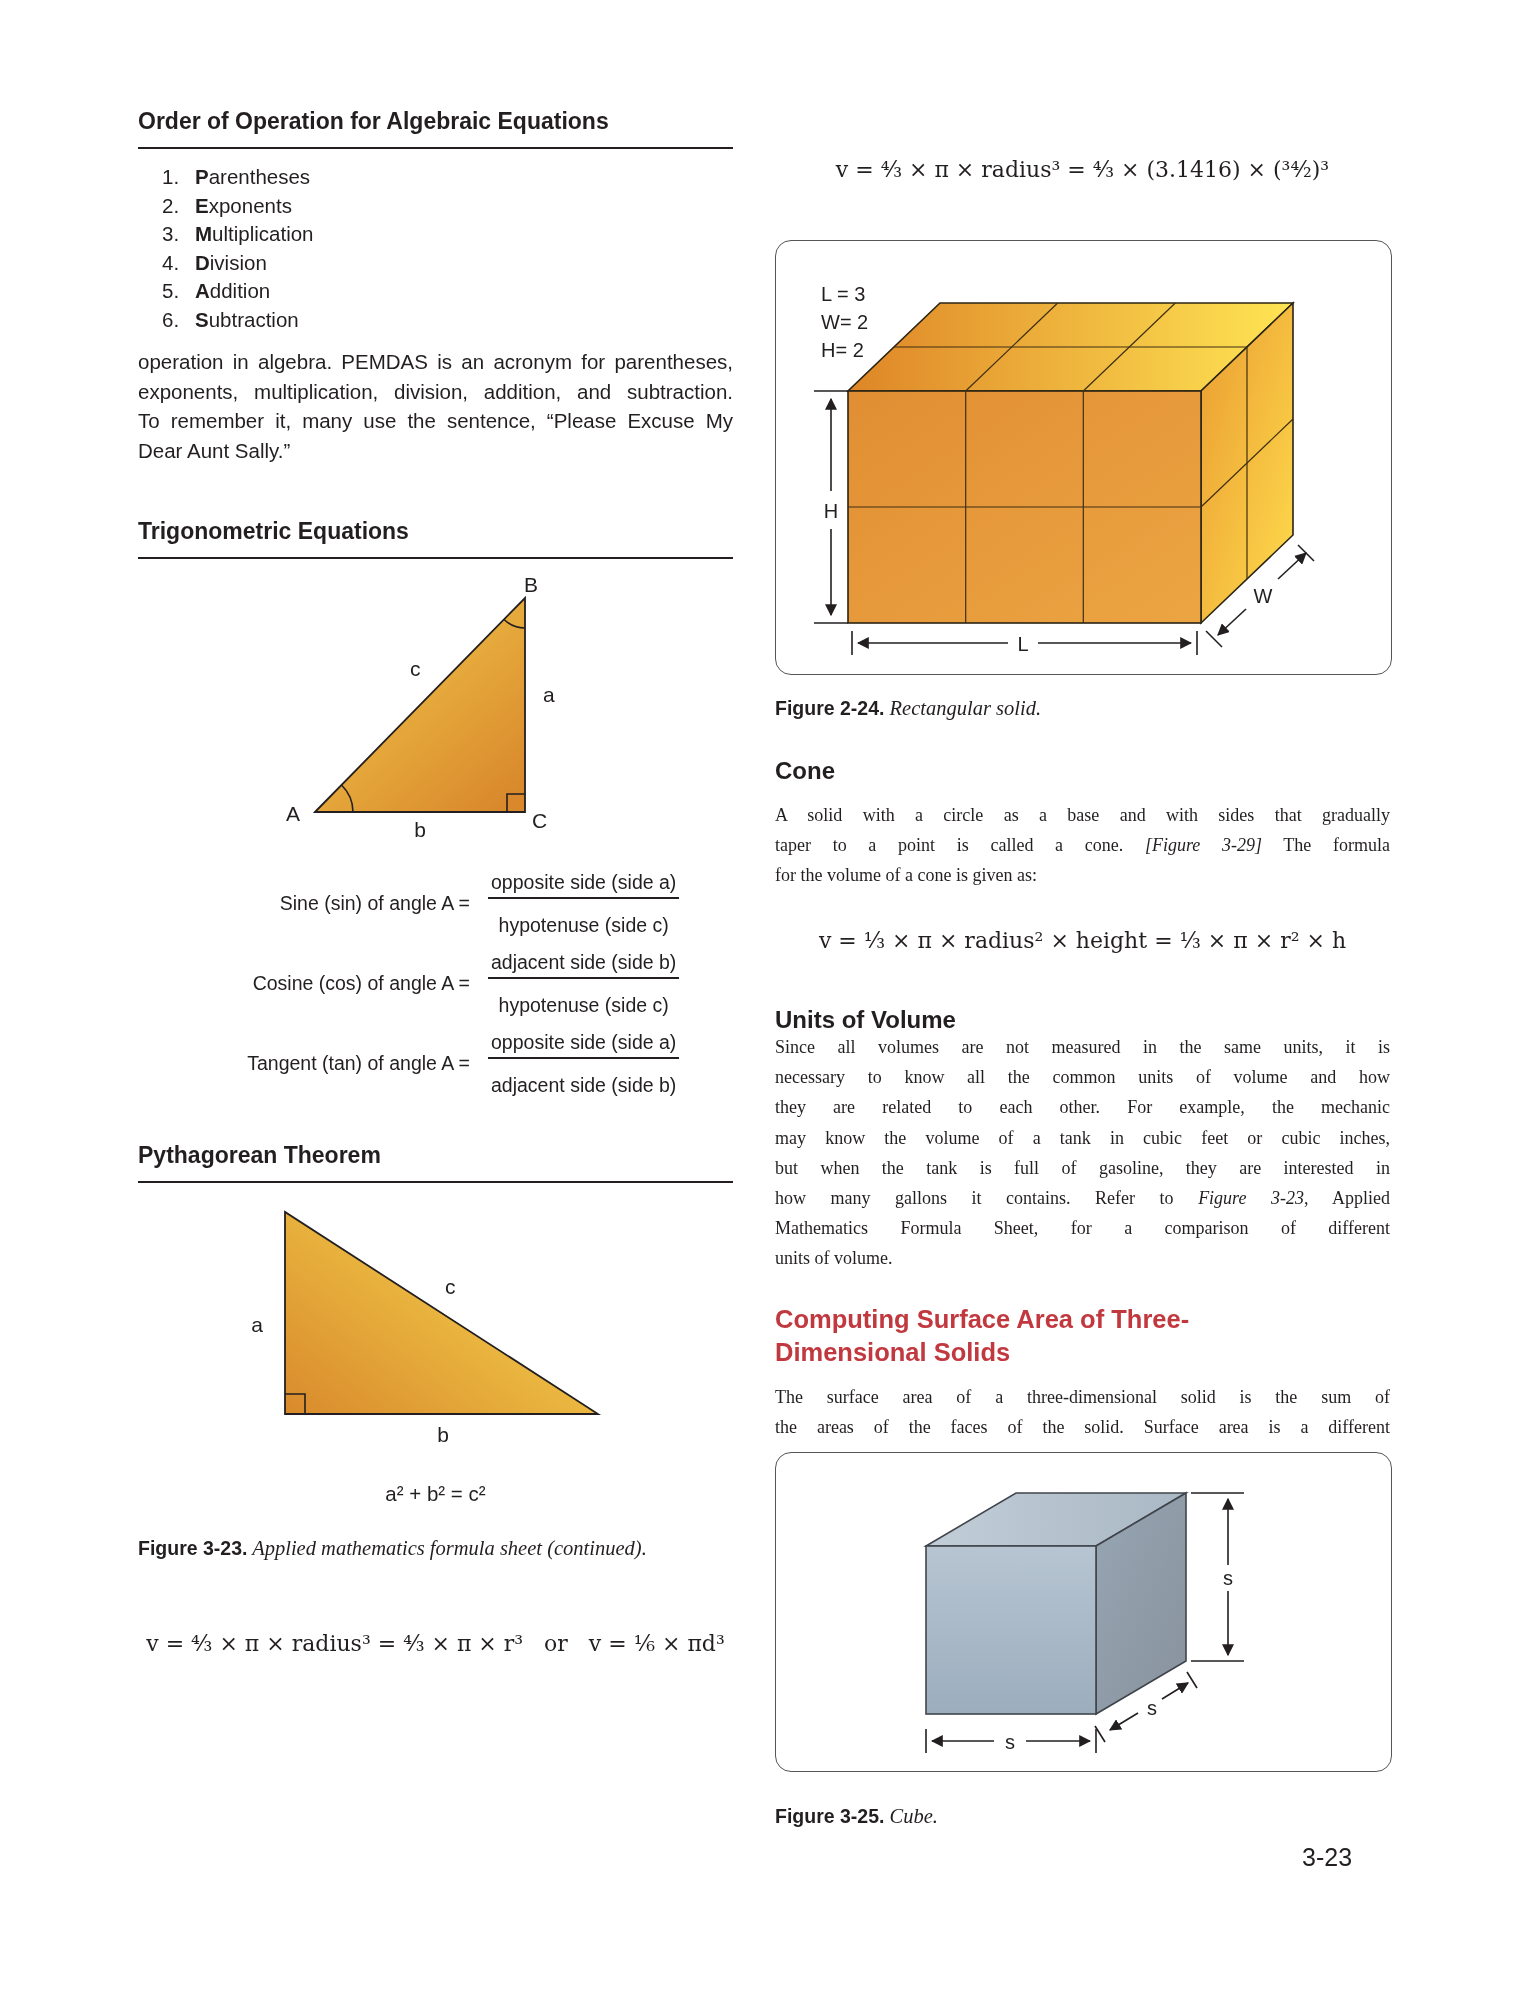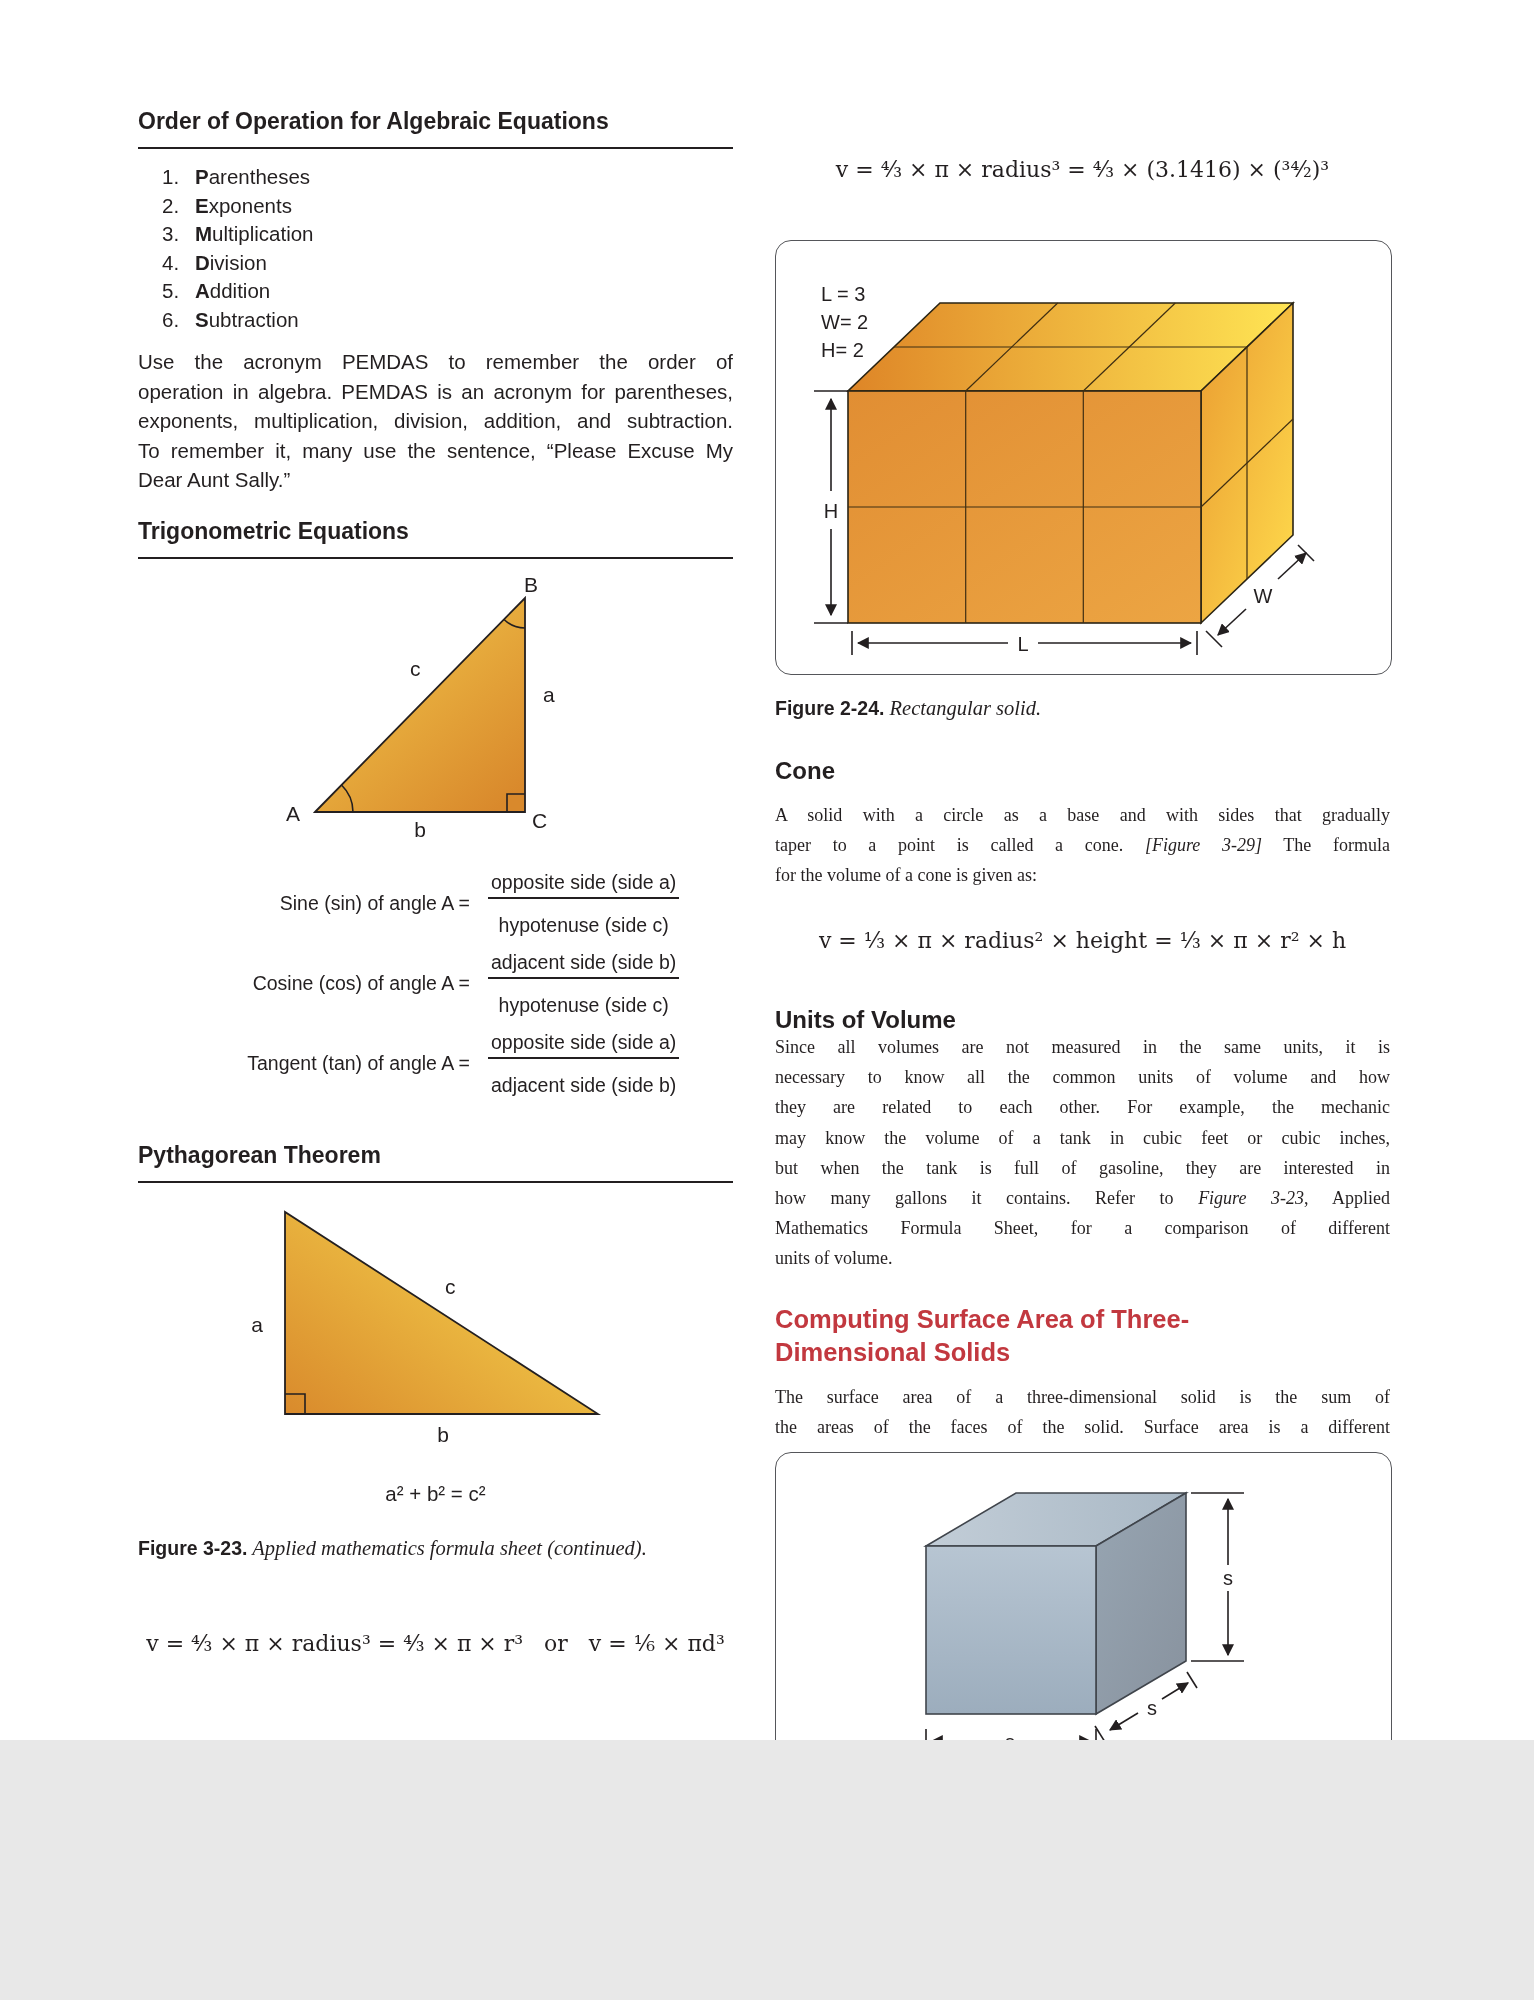--- a/index.html
+++ b/index.html
@@ -1,16 +1,16 @@
 <!DOCTYPE html>
 <html><head>
 <meta charset="utf-8">
 <style>
   html,body{margin:0;padding:0;background:#e8e8e8;}
-  #page{position:relative;width:1534px;height:1740px;background:#ffffff;
+  #page{position:relative;width:1534px;height:2000px;background:#ffffff;
         font-family:"Liberation Sans",sans-serif;color:#231f20;overflow:hidden;}
 
   
   .h2{position:absolute;left:138px;width:595px;font-weight:bold;font-size:23px;
       line-height:30px;border-bottom:2.5px solid #231f20;padding-bottom:11px;}
   .h3{position:absolute;left:775px;font-weight:bold;font-size:24px;line-height:28px;}
   .h2red{position:absolute;left:775px;font-weight:bold;font-size:25.5px;line-height:33px;}
 
   
   #order-list{position:absolute;left:162px;top:163px;font-size:20.5px;line-height:28.6px;}
@@ -66,21 +66,20 @@
   <div id="order-list">
     <div class="oli"><span class="num">1.</span><span><span class="bl">P</span><span>arentheses</span></span></div>
     <div class="oli"><span class="num">2.</span><span><span class="bl">E</span><span>xponents</span></span></div>
     <div class="oli"><span class="num">3.</span><span><span class="bl">M</span><span>ultiplication</span></span></div>
     <div class="oli"><span class="num">4.</span><span><span class="bl">D</span><span>ivision</span></span></div>
     <div class="oli"><span class="num">5.</span><span><span class="bl">A</span><span>ddition</span></span></div>
     <div class="oli"><span class="num">6.</span><span><span class="bl">S</span><span>ubtraction</span></span></div>
   </div>
 
   <div class="sans-par" style="top:347px;">
-    <div class="ln">Use the acronym PEMDAS to remember the order of</div>
     <div class="ln">operation in algebra. PEMDAS is an acronym for parentheses,</div>
     <div class="ln">exponents, multiplication, division, addition, and subtraction.</div>
     <div class="ln">To remember it, many use the sentence, “Please Excuse My</div>
     <div class="ln-last">Dear Aunt Sally.”</div>
   </div>
 
   <div class="h2" style="top:516px;">Trigonometric Equations</div>
 
   <svg style="position:absolute;left:240px;top:578px;" width="330" height="265" viewBox="0 0 330 265">
     <defs>

